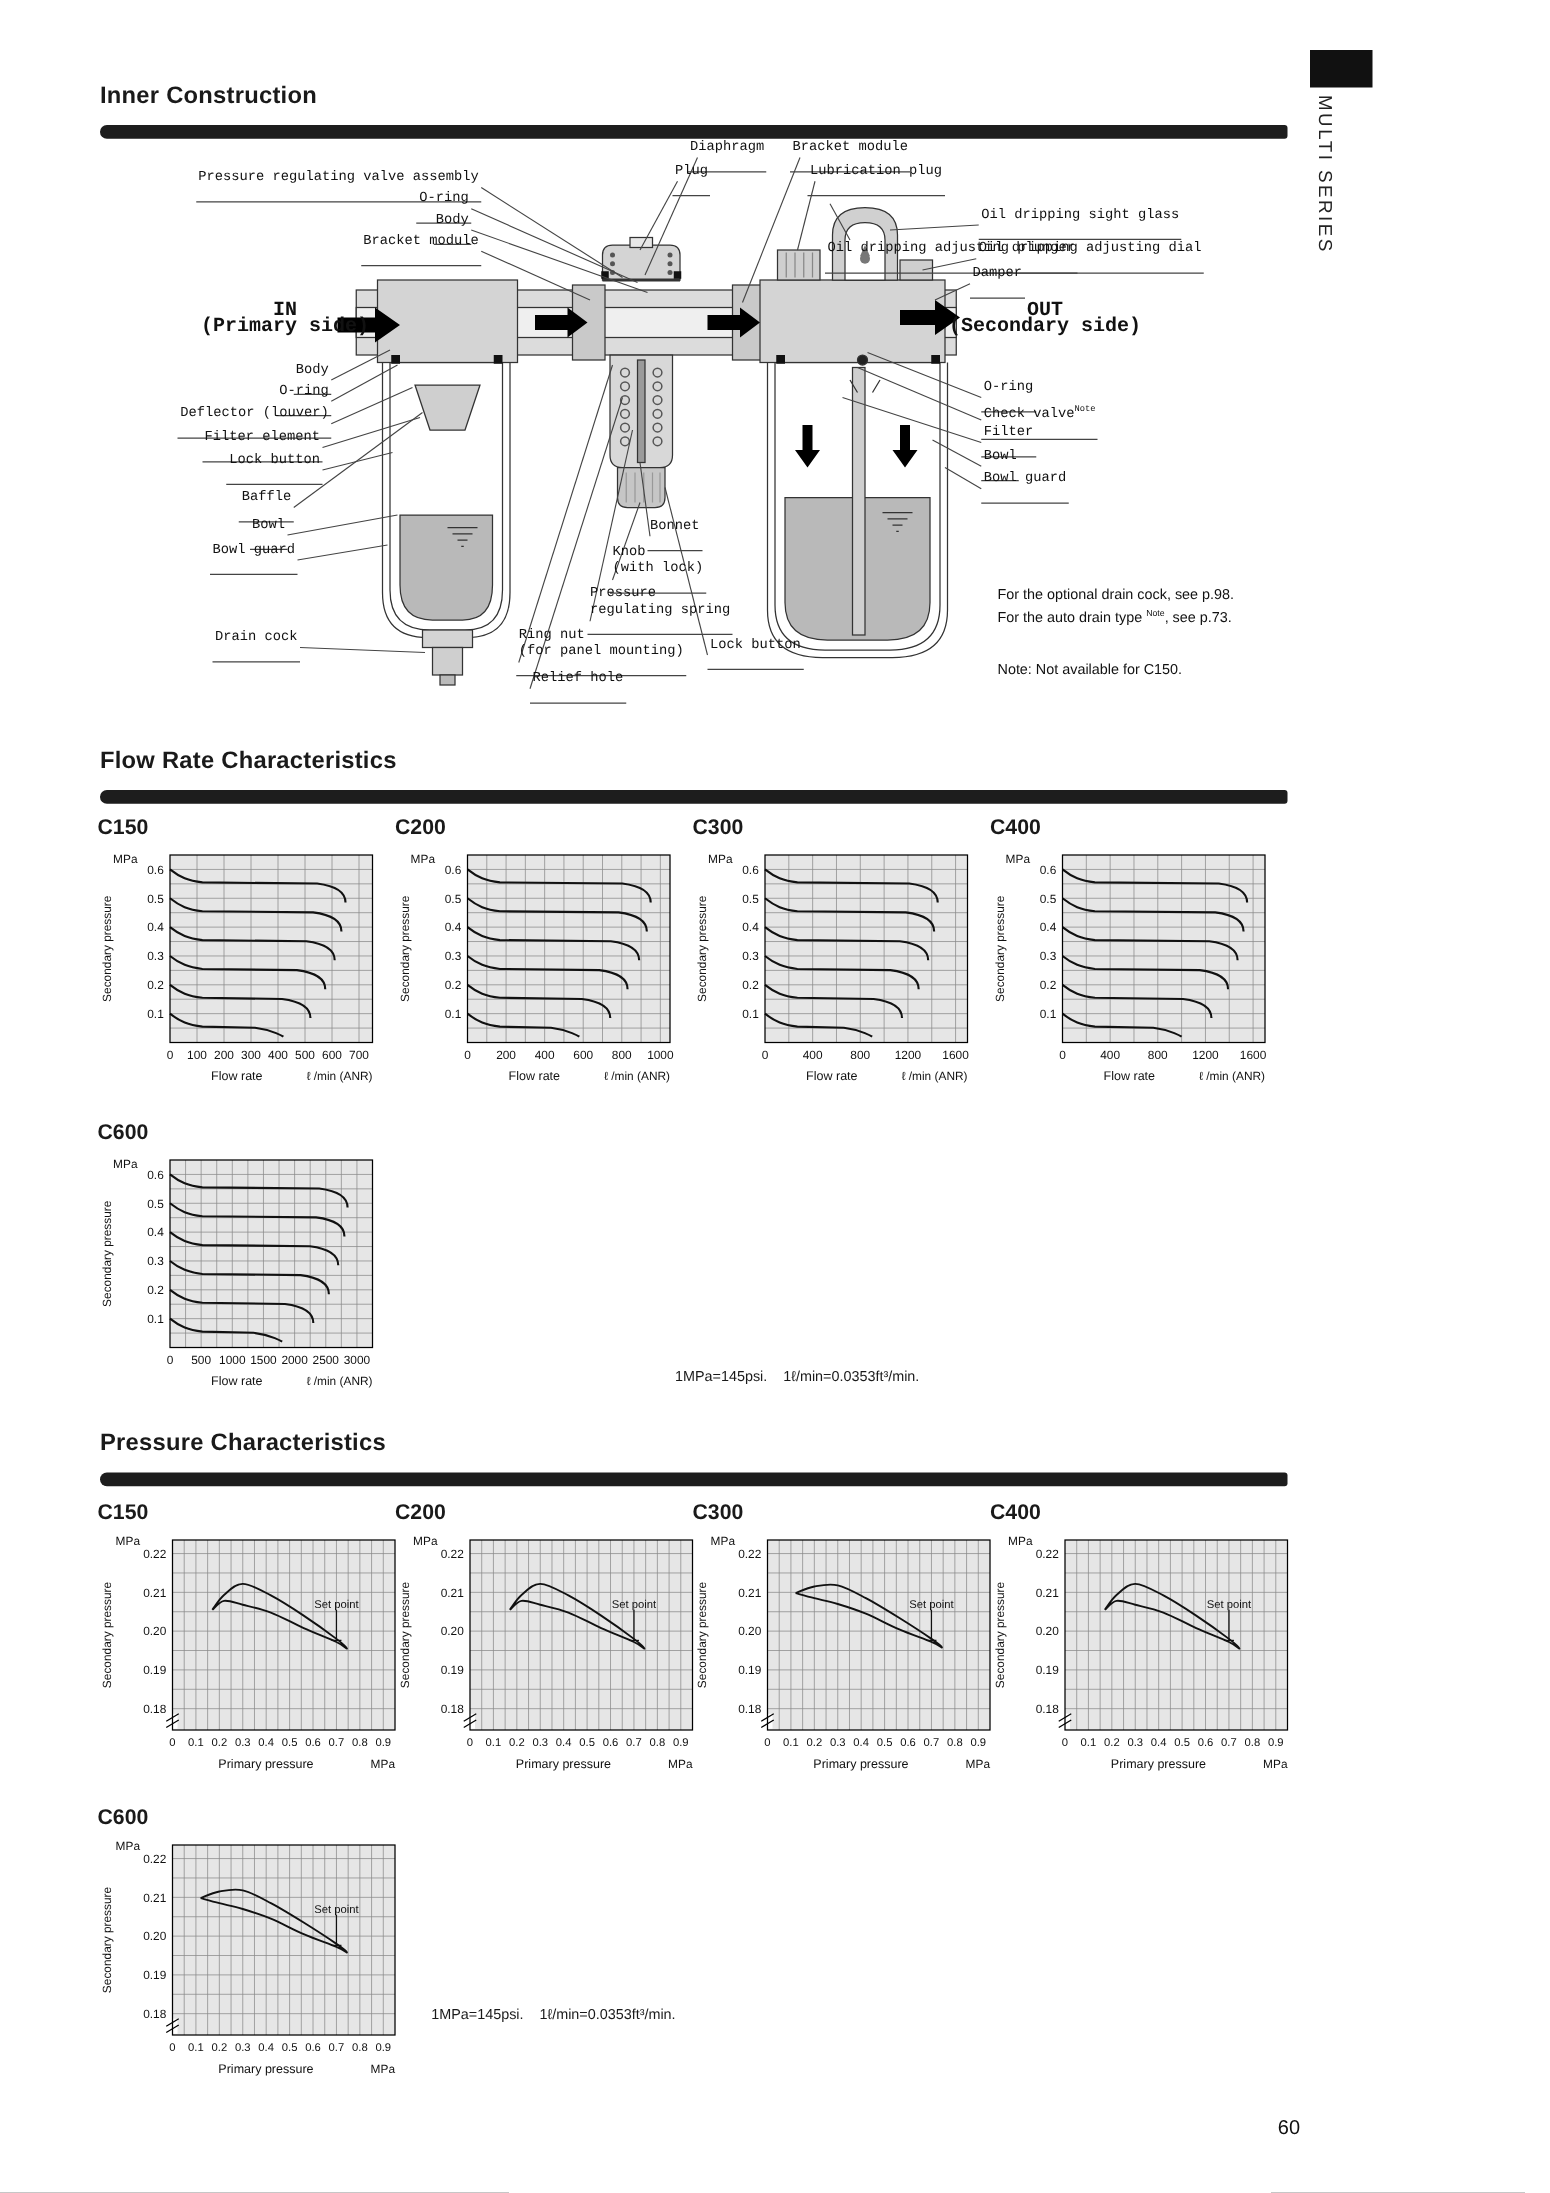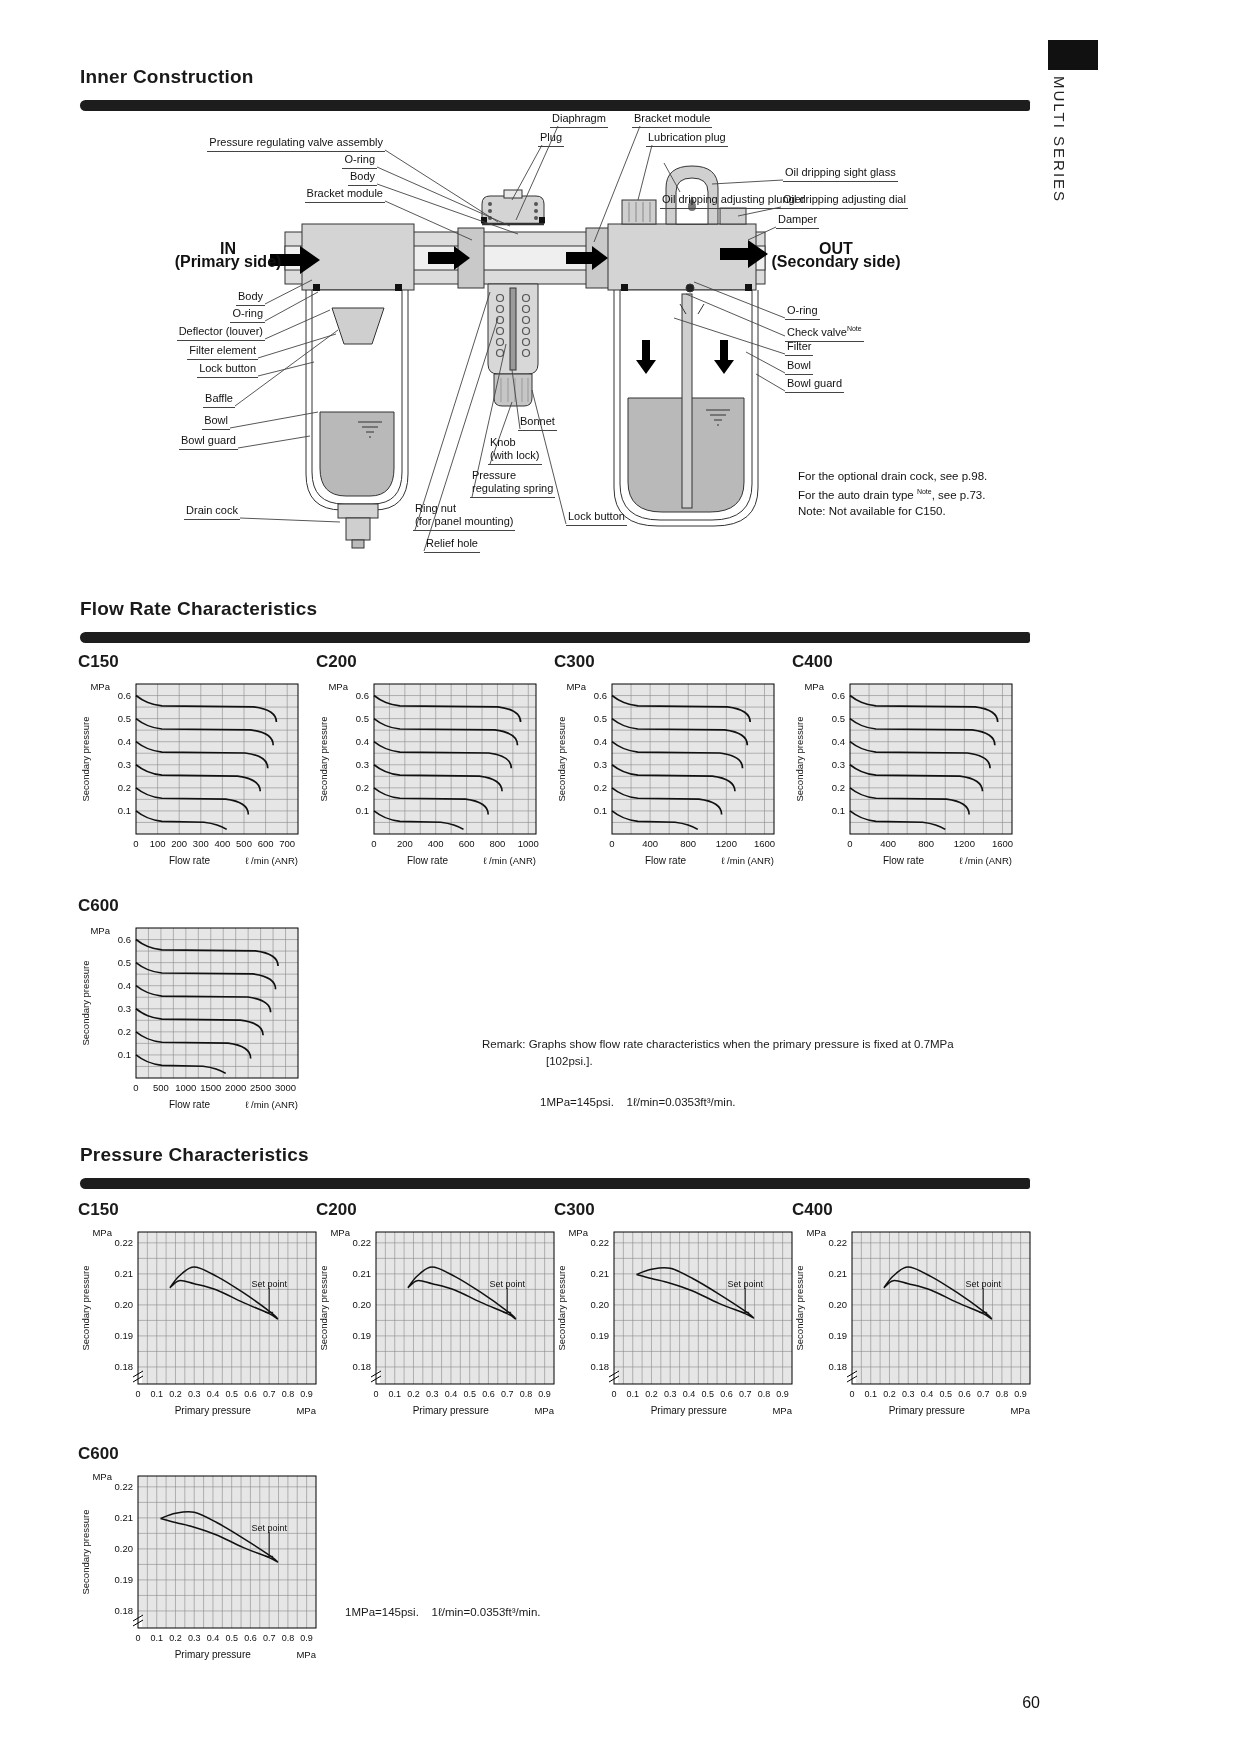--- a/index.html
+++ b/index.html
@@ -4,25 +4,25 @@
 <style>
   html,body{margin:0;padding:0;background:#9a9a9a;}
   .page{position:relative;width:1240px;height:1754px;background:#ffffff;
         font-family:"Liberation Sans","DejaVu Sans",sans-serif;color:#1a1a1a;overflow:hidden;}
   .h2{position:absolute;font-size:19px;font-weight:bold;letter-spacing:.2px;text-align:center;}
   .hbar{position:absolute;left:80px;width:950px;height:11px;background:#1d1d1d;border-radius:7px 3px 3px 7px;}
   
   .diagram{position:absolute;left:80px;top:112px;width:960px;height:455px;}
   .diagram svg{position:absolute;left:0;top:0;}
   .dlabel{position:absolute;font-size:11px;line-height:13px;white-space:pre-line;
-          border-bottom:1px solid #444;padding:0 2px 2px 2px;color:#111;}
+          border-bottom:1px solid #444;padding:0 2px 12px 2px;color:#111;font-family:Liberation Mono, monospace;}
   .dlabel.bold{font-weight:bold;border-bottom:none;font-size:16px;}
   .dlabel sup{font-size:7px;vertical-align:super;}
   .dnotes{position:absolute;font-size:11.5px;line-height:16px;color:#111;}
-  .dnotes .gap{margin-top:0;}
+  .dnotes .gap{margin-top:25px;}
   .dnotes sup{font-size:7px;vertical-align:super;}
   
   .chart{position:absolute;}
   .ctitle{font-size:17px;font-weight:bold;margin:0 0 4px 0;}
   .chart svg text{font-family:"Liberation Sans","DejaVu Sans",sans-serif;}
   .remark{position:absolute;font-size:11.5px;line-height:17px;}
   .remark .l2{margin-left:64px;}
   .conv{position:absolute;font-size:11.5px;white-space:pre;}
   .pagenum{position:absolute;left:985px;top:1694px;width:55px;text-align:right;
            font-size:16px;color:#111;}
@@ -223,24 +223,20 @@
 regulating spring</div>
       <div class="dlabel" style="top: 390px; left: 333px;">Ring nut
 (for panel mounting)</div>
       <div class="dlabel" style="top: 398px; left: 486px;">Lock button</div>
       <div class="dlabel" style="top: 425px; left: 344px;">Relief hole</div>
     </div>
 
   <div class="h2" style="left:80px;top:598px;">Flow Rate Characteristics</div>
   <div class="hbar" style="top:632px;"></div>
 
-  <div class="remark" style="left:482px;top:1036px;">
-    <div>Remark: Graphs show flow rate characteristics when the primary pressure is fixed at 0.7MPa</div>
-    <div class="l2">[102psi.].</div>
-  </div>
   <div class="conv" style="left:540px;top:1096px;">1MPa=145psi.    1ℓ/min=0.0353ft³/min.</div>
 
   <div class="h2" style="left:80px;top:1144px;">Pressure Characteristics</div>
   <div class="hbar" style="top:1178px;"></div>
 
   <div class="conv" style="left:345px;top:1606px;">1MPa=145psi.    1ℓ/min=0.0353ft³/min.</div>
 
   <div class="side-box"></div>
   <div class="side-text">MULTI SERIES</div>
   <div class="pagenum">60</div>

